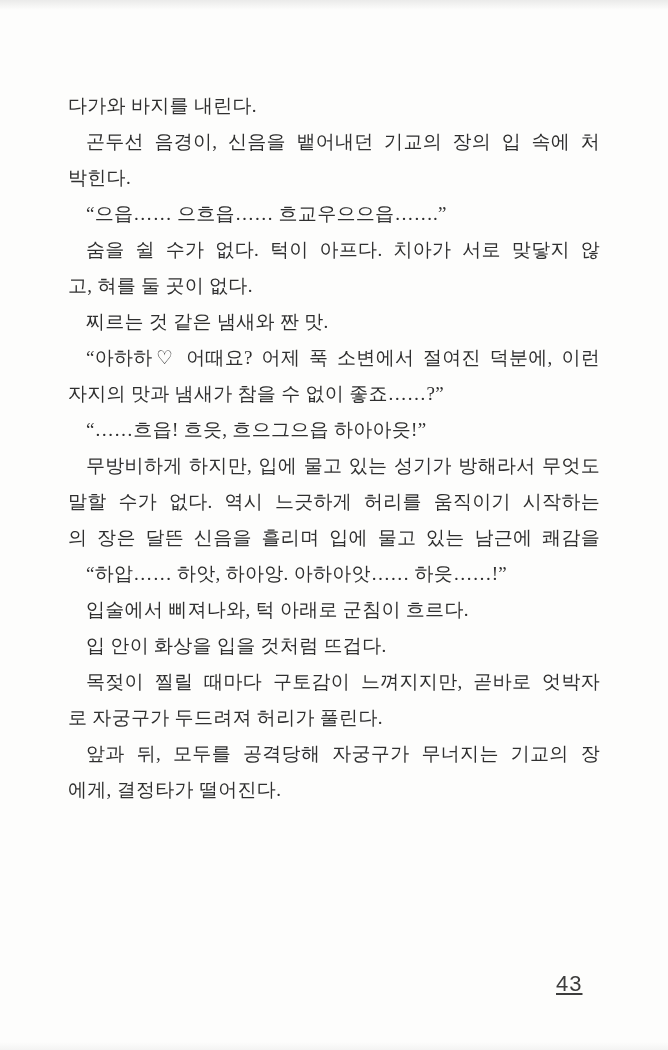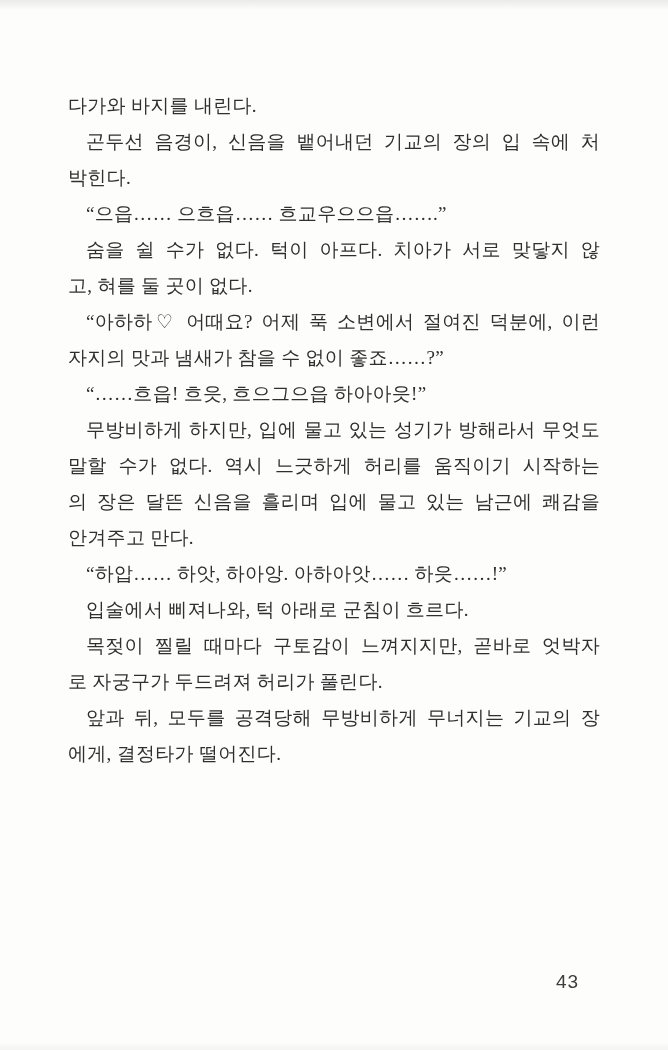--- a/index.html
+++ b/index.html
@@ -51,46 +51,48 @@
   }
   .u {
     text-underline-offset: 4px;
     text-decoration-thickness: 1px;
   }
   .page-number {
     position: absolute;
     top: 971px;
     left: 556px;
     font-family: "Liberation Sans", "DejaVu Sans", sans-serif;
-    font-size: 19px;
+    font-size: 22px;
     letter-spacing: 1px;
     color: #3d3d3d;
+    text-decoration: underline;
   }
 </style>
 </head>
 <body>
 
 <div class="page">
   <div class="scan-shade-top"></div>
   <main class="text-block" id="text-block">
       <div class="line"><span>다가와 바지를 내린다.</span></div>
       <div class="line indent justify"><span>곤두선 음경이, 신음을 뱉어내던 기교의 장의 입 속에 처</span></div>
       <div class="line"><span>박힌다.</span></div>
       <div class="line indent"><span>“</span><span class="u">으읍</span><span>…… </span><span class="u">으흐읍</span><span>…… </span><span class="u">흐교우으으읍</span><span>…….”</span></div>
       <div class="line indent justify"><span>숨을 쉴 수가 없다. 턱이 아프다. 치아가 서로 맞닿지 않</span></div>
       <div class="line"><span>고, 혀를 둘 곳이 없다.</span></div>
+      <div class="line indent"><span>찌르는 것 같은 냄새와 짠 맛.</span></div>
       <div class="line indent justify"><span>“아하하♡ 어때요? 어제 푹 소변에서 절여진 덕분에, 이런</span></div>
       <div class="line"><span>자지의 맛과 냄새가 참을 수 없이 좋죠……?”</span></div>
       <div class="line indent"><span>“……</span><span class="u">흐읍</span><span>! </span><span class="u">흐읏</span><span>, </span><span class="u">흐으그으읍</span><span> 하아아읏!”</span></div>
       <div class="line indent justify"><span>무방비하게 하지만, 입에 물고 있는 성기가 방해라서 무엇도</span></div>
       <div class="line justify"><span>말할 수가 없다. 역시 느긋하게 허리를 움직이기 시작하는</span></div>
       <div class="line justify"><span>의 장은 달뜬 신음을 흘리며 입에 물고 있는 남근에 쾌감을</span></div>
-      <div class="line"><span>안겨주고 만다.</span></div>
       <div class="line indent"><span>“하압…… 하앗, 하아앙. 아하아앗…… 하읏……!”</span></div>
       <div class="line indent"><span>입술에서 삐져나와, 턱 아래로 군침이 </span><span class="u">흐르</span><span>다.</span></div>
+      <div class="line indent"><span>입 안이 화상을 입을 것처럼 뜨겁다.</span></div>
       <div class="line indent justify"><span>목젖이 찔릴 때마다 구토감이 느껴지지만, 곧바로 엇박자</span></div>
       <div class="line"><span>로 자궁구가 두드려져 허리가 풀린다.</span></div>
-      <div class="line indent justify"><span>앞과 뒤, 모두를 공격당해 무방비하게 무너지는 기교의 장</span></div>
+      <div class="line indent justify"><span>앞과 뒤, 모두를 공격당해 자궁구가 무너지는 기교의 장</span></div>
       <div class="line"><span>에게, 결정타가 떨어진다.</span></div>
     </main>
   <div class="page-number">43</div>
   <div class="scan-shade-bottom"></div>
 </div>
 
 </body></html>

